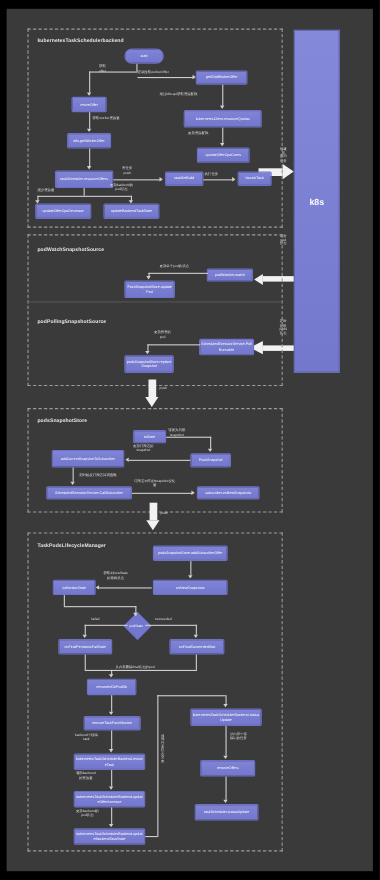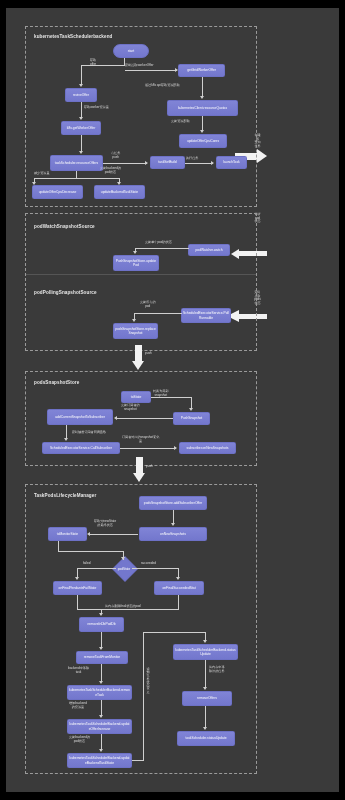--- a/index.html
+++ b/index.html
@@ -45,20 +45,23 @@
   .vlbl{position:absolute;color:#dcdcdc;font-size:3.1px;line-height:1.15;
         text-align:center;width:9px;}
   .sep{position:absolute;background:#555;height:1px;}
 </style>
 </head>
 <body>
 
 <div id="canvas">
   <div id="board">
 
+    <div class="k8s" style="left:261px;top:19px;width:40px;height:310px;">
+      <span>k8s</span>
+    </div>
 
     <div class="vlbl" style="left:247px;top:126px;">创建和<br>查询<br>任务</div>
     <div class="vlbl" style="left:247px;top:205px;">监听<br>pod<br>状态</div>
     <div class="vlbl" style="left:247px;top:283px;">定时<br>拉取<br>pods<br>状态</div>
 
     <div class="fatarrow">
       <div class="fat-body" style="left:229px;top:145px;width:22px;height:7px;"></div>
       <div class="fat-head" style="left:251px;top:141px;border-top:7.5px solid transparent;border-bottom:7.5px solid transparent;border-left:10px solid #f2f2f2;"></div>
     </div>
 

